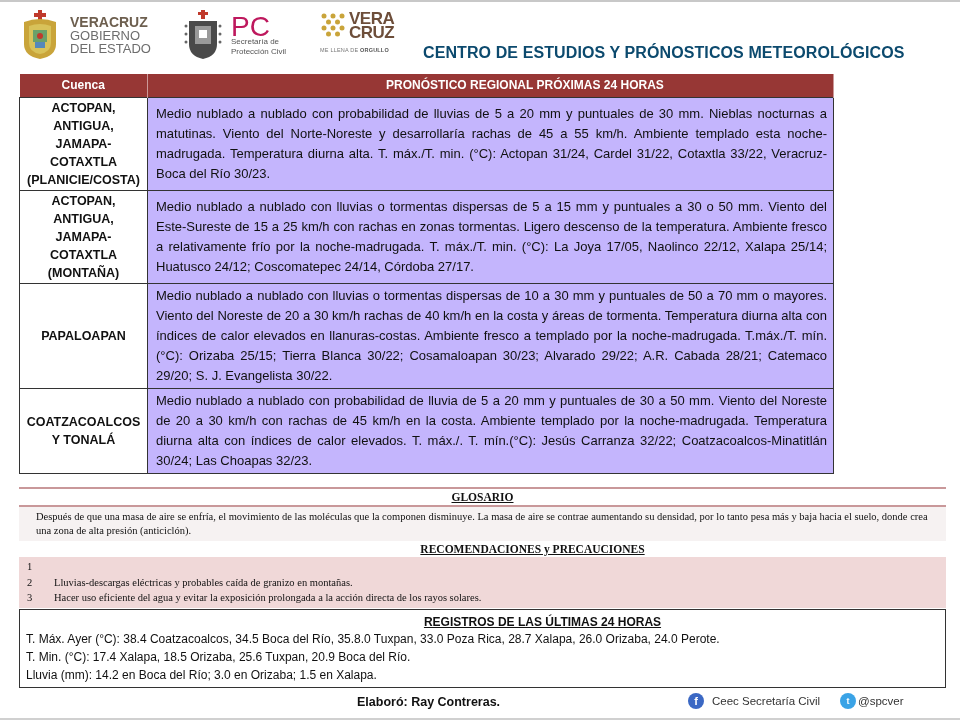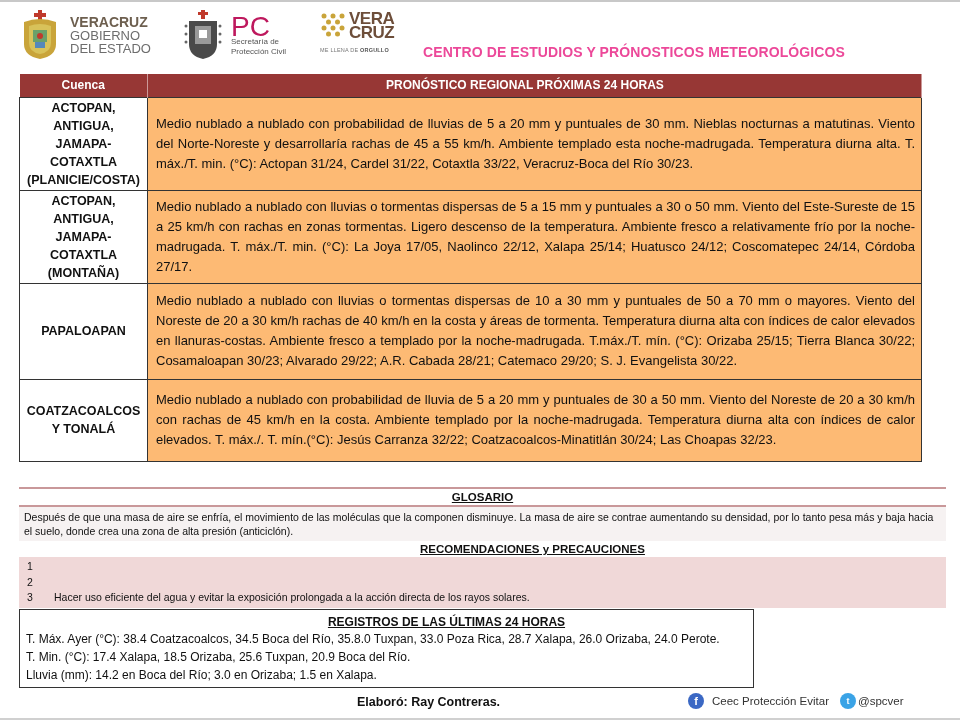--- a/index.html
+++ b/index.html
@@ -15,44 +15,44 @@
     .logo-text-gob .bold { font-weight: bold; color: #6d5f4f; font-size: 14px; }
     .logo-pc { position: absolute; left: 183px; top: 8px; display: flex; align-items: center; }
     .pc-text { margin-left: 8px; }
     .pc-text .big { color: #be185d; font-weight: normal; font-size: 28px; line-height: 20px; }
     .pc-text .small { font-size: 8px; color: #555; line-height: 10px; }
     .logo-vera { position: absolute; left: 320px; top: 10px; width: 82px; }
     .vera-row { display: flex; align-items: flex-start; }
     .vera-word { font-weight: bold; color: #6d4e3a; font-size: 17px; line-height: 14px; margin-left: 3px; letter-spacing: -0.5px; }
     .vera-tag { font-size: 5.5px; color: #777; margin-top: 3px; letter-spacing: 0.2px; }
     .vera-tag b { color: #555; }
-    .centro-title { position: absolute; left: 423px; top: 42px; color: #ec4899; font-weight: bold; font-size: 14px; letter-spacing: 0.1px; }
-
-    
-    .fc-table { position: absolute; left: 19px; top: 74px; width: 903px; border-collapse: collapse; }
+    .centro-title { position: absolute; left: 423px; top: 42px; color: #0c4a6e; font-weight: bold; font-size: 16px; letter-spacing: 0.1px; }
+
+    
+    .fc-table { position: absolute; left: 19px; top: 74px; width: 815px; border-collapse: collapse; }
     .fc-table th { background: #973735; color: #fff; font-weight: bold; font-size: 12px; height: 23px; text-align: center; border-right: 1px solid #c99; }
     .fc-table th.col2 { text-align: left; padding-left: 238px; }
     .fc-table td { border: 1.5px solid #333; vertical-align: middle; }
     .fc-table td.cuenca { width: 128px; text-align: center; font-weight: bold; font-size: 12.5px; line-height: 18px; padding: 1px 2px; }
-    .fc-table td.forecast { background: #fdba74; font-size: 13px; line-height: 20px; text-align: justify; padding: 2px 6px 2px 8px; }
+    .fc-table td.forecast { background: #c4b5fd; font-size: 13px; line-height: 20px; text-align: justify; padding: 2px 6px 2px 8px; }
     .row1 { height: 88px; } .row2 { height: 90px; } .row3 { height: 96px; } .row4 { height: 82px; }
 
     
-    .glosario { position: absolute; left: 19px; top: 487px; width: 927px; }
+    .glosario { position: absolute; left: 19px; top: 487px; width: 927px; font-family: Liberation Serif, serif; }
     .gl-head { border-top: 2px solid #c9989a; border-bottom: 2px solid #c9989a; text-align: center; font-weight: bold; font-size: 11.5px; text-decoration: underline; height: 20px; line-height: 17px; }
     .gl-row { display: flex; background: #f6f2f2; height: 34px; }
     .gl-term { width: 107px; font-weight: bold; font-size: 12px; text-align: center; line-height: 34px; }
-    .gl-def { flex: 1; font-size: 10.5px; line-height: 14px; padding: 3px 5px 0 5px; }
+    .gl-def { flex: 1; font-size: 10.5px; line-height: 14px; padding: 3px 5px 0 5px; margin-left: 12px; }
     .rec-head { text-align: center; font-weight: bold; font-size: 11.5px; text-decoration: underline; height: 16px; line-height: 16px; padding-left: 100px; }
     .rec-list { background: #f0d8d8; padding: 2px 0 2px 0; }
     .rec-item { display: flex; font-size: 10.5px; line-height: 15.5px; }
     .rec-num { width: 35px; padding-left: 8px; }
 
     
-    .registros { position: absolute; left: 19px; top: 609px; width: 735px; height: 79px; border: 1.5px solid #333; padding: 4px 6px 12px 6px; }
+    .registros { position: absolute; left: 19px; top: 609px; width: 927px; height: 79px; border: 1.5px solid #333; padding: 4px 6px 12px 6px; }
     .reg-title { text-align: center; font-weight: bold; font-size: 12px; text-decoration: underline; line-height: 16px; padding-left: 120px; }
     .reg-line { font-size: 12px; line-height: 18px; }
 
     
     .footer { position: absolute; left: 0; top: 690px; width: 960px; height: 30px; border-bottom: 2px solid #d0d0d0; }
     .elaboro { position: absolute; left: 357px; top: 5px; font-weight: bold; font-size: 12.5px; }
     .fb { position: absolute; left: 688px; top: 3px; display: flex; align-items: center; font-size: 11.5px; color: #333; }
     .tw { position: absolute; left: 840px; top: 3px; display: flex; align-items: center; font-size: 11.5px; color: #333; }
     .circle-icon { width: 16px; height: 16px; border-radius: 50%; display: inline-flex; align-items: center; justify-content: center; color: #fff; font-weight: bold; font-size: 11px; margin-right: 8px; }
     .fb .circle-icon { background: #3b68c4; }
@@ -167,38 +167,39 @@
   <div class="gl-row">
     <div class="gl-def">Después de que una masa de aire se enfría, el movimiento de las moléculas que la componen disminuye. La masa de aire se contrae aumentando su densidad, por lo tanto pesa más y baja hacia el suelo, donde crea una zona de alta presión (anticiclón).</div>
   </div>
   <div class="rec-head">RECOMENDACIONES y PRECAUCIONES</div>
   <div class="rec-list">
     <div class="rec-item">
       <span class="rec-num">1</span>
     </div>
     <div class="rec-item">
       <span class="rec-num">2</span>
+      <span>Lluvias-descargas eléctricas y probables caída de granizo en montañas.</span>
     </div>
     <div class="rec-item">
       <span class="rec-num">3</span>
       <span>Hacer uso eficiente del agua  y evitar la exposición prolongada a la acción directa de los rayos solares.</span>
     </div>
   </div>
 </div>
 
 <div class="registros">
   <div class="reg-title">REGISTROS DE LAS ÚLTIMAS 24 HORAS</div>
   <div class="reg-line">T. Máx. Ayer (°C): 38.4 Coatzacoalcos, 34.5 Boca del Río, 35.8.0 Tuxpan, 33.0 Poza Rica, 28.7 Xalapa, 26.0 Orizaba, 24.0 Perote.</div>
   <div class="reg-line">T. Min. (°C): 17.4 Xalapa, 18.5 Orizaba, 25.6 Tuxpan, 20.9 Boca del Río.</div>
   <div class="reg-line">Lluvia (mm): 14.2 en Boca del Río; 3.0 en Orizaba; 1.5 en Xalapa.</div>
 </div>
 
 <div class="footer">
   <div class="elaboro">Elaboró: Ray Contreras.</div>
   <div class="fb">
     <span class="circle-icon">f</span>
-    <span>Ceec Protección Evitar</span>
+    <span>Ceec Secretaría Civil</span>
   </div>
   <div class="tw">
     <span class="circle-icon">t</span>
     <span>@spcver</span>
   </div>
 </div>
 
 </body></html>

